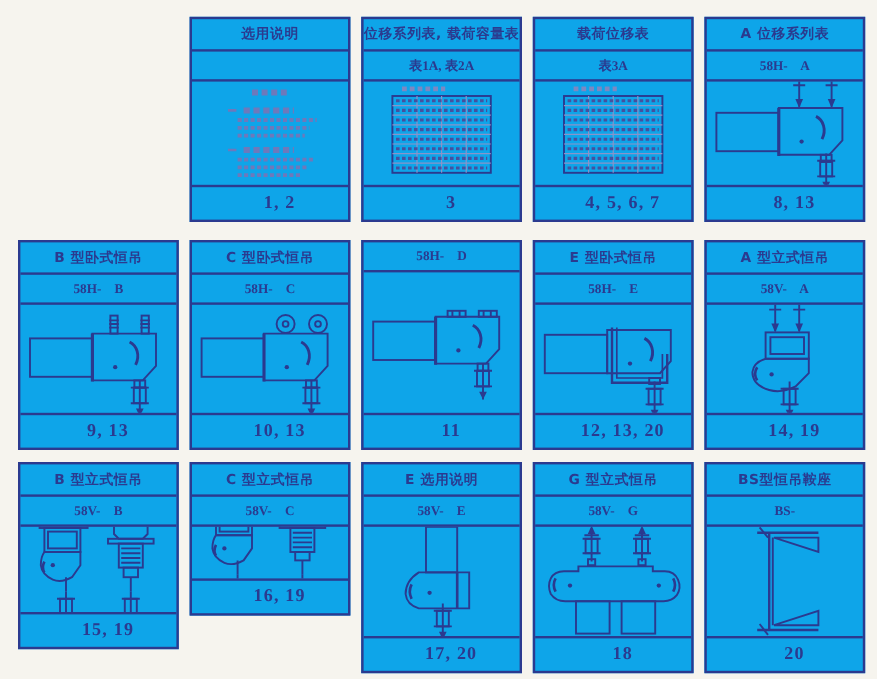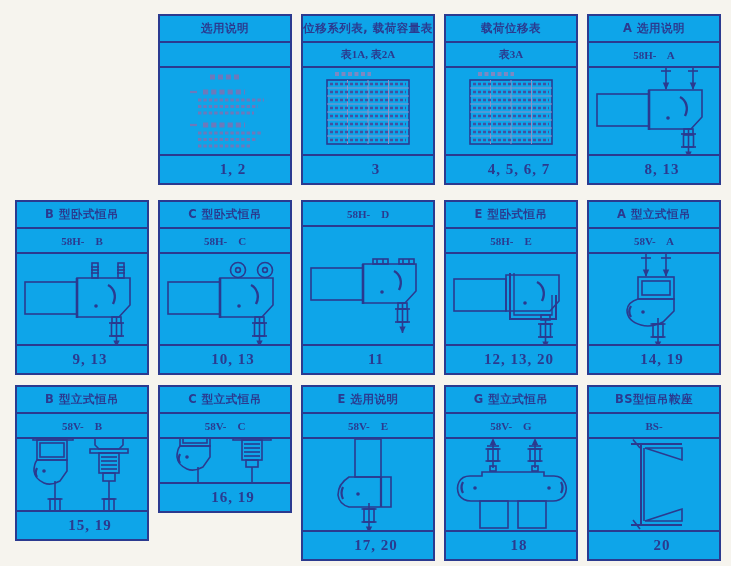--- a/index.html
+++ b/index.html
@@ -157,21 +157,21 @@
             <line x1="27" y1="59" x2="103" y2="59"></line>
           <line x1="27" y1="67" x2="103" y2="67"></line>
             <line x1="27" y1="75" x2="103" y2="75"></line>
         </g>
       </svg>
     </div>
     <div class="footer">4, 5, 6, 7</div>
   </div>
 
   <div class="card" style="left:587px;top:14px;height:171px">
-    <div class="title">A 选用说明</div>
+    <div class="title">A 位移系列表</div>
     <div class="subtitle">58H-    A</div>
     <div class="content">
       <svg width="130" height="93" viewBox="0 0 130 93">
         <use href="#rodA" x="77" y="1"></use>
           <use href="#rodA" x="104" y="1"></use>
         <g stroke="#2b3a8f" fill="none" stroke-width="1.6">
           <rect x="8" y="29" width="52" height="32"></rect>
           <line x1="60" y1="25" x2="60" y2="65" stroke-width="2.6"></line>
           <path d="M60,25 H113 V52 L102,64 H60 Z"></path>
           <path d="M91,32 c6,3 9,11 5,19" stroke-width="2.4"></path>

